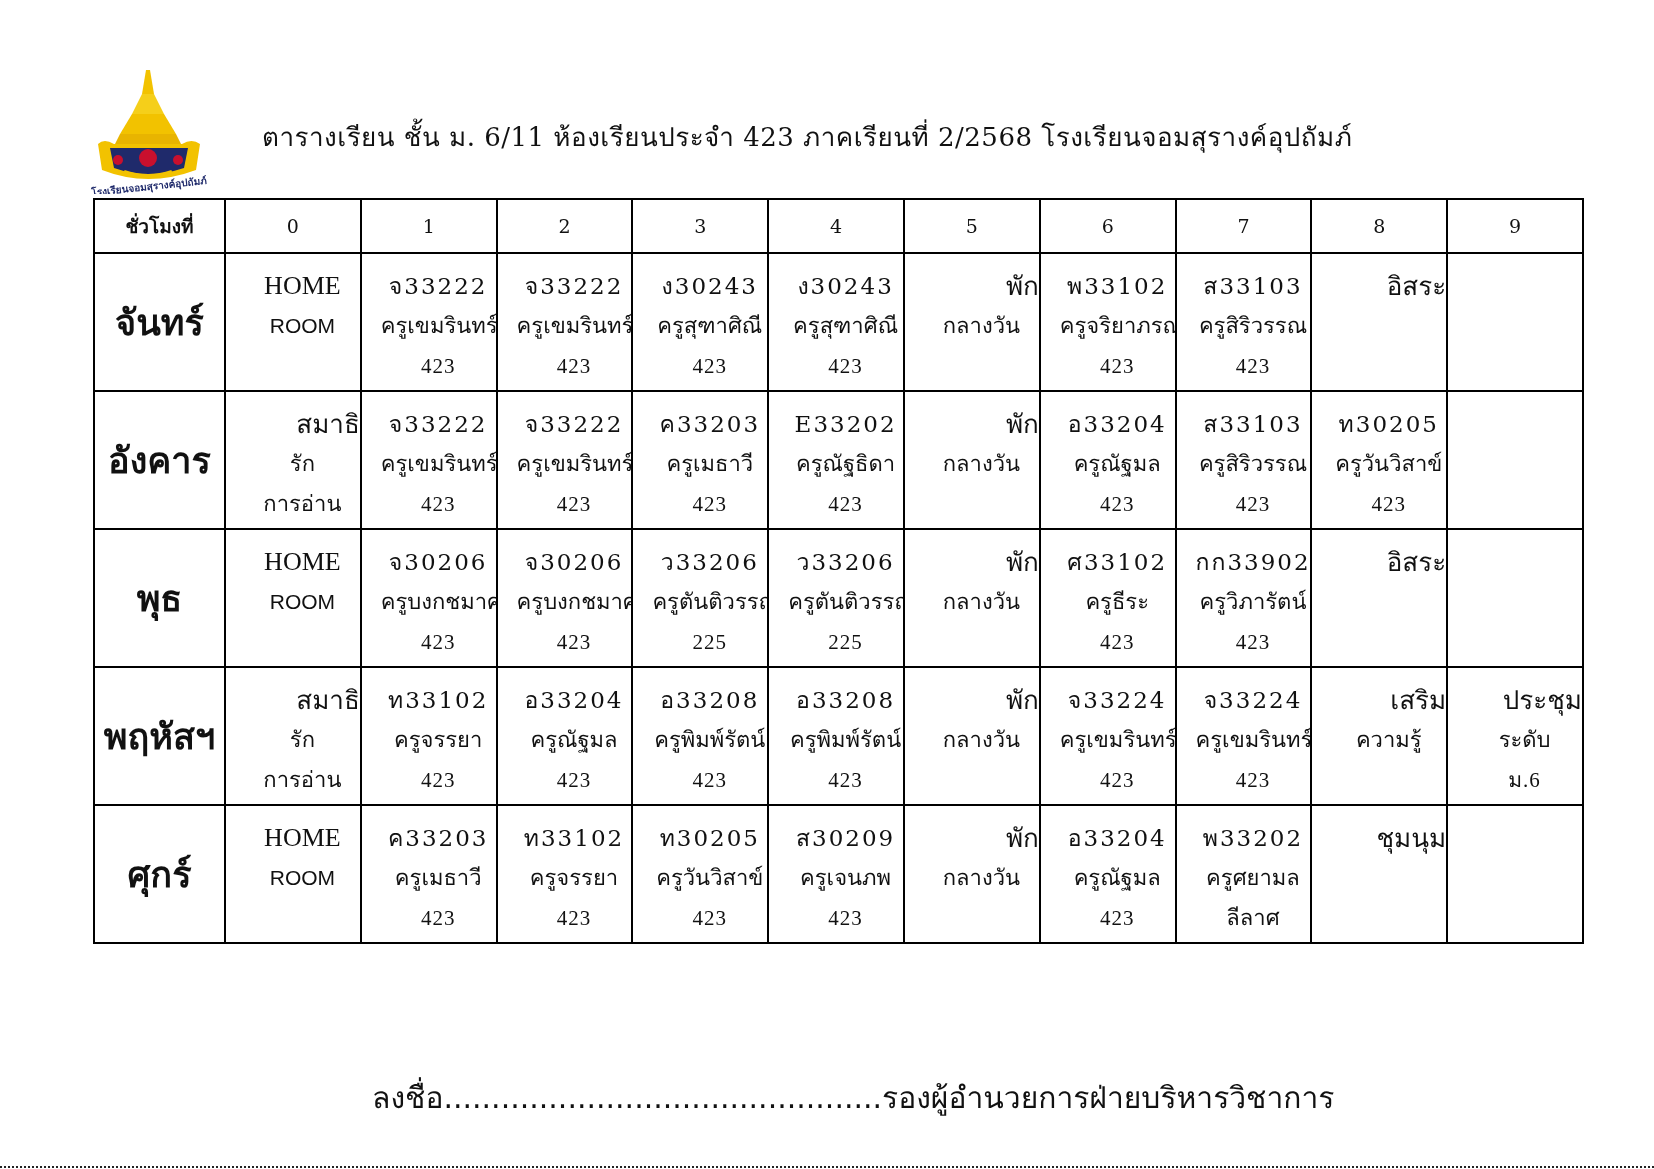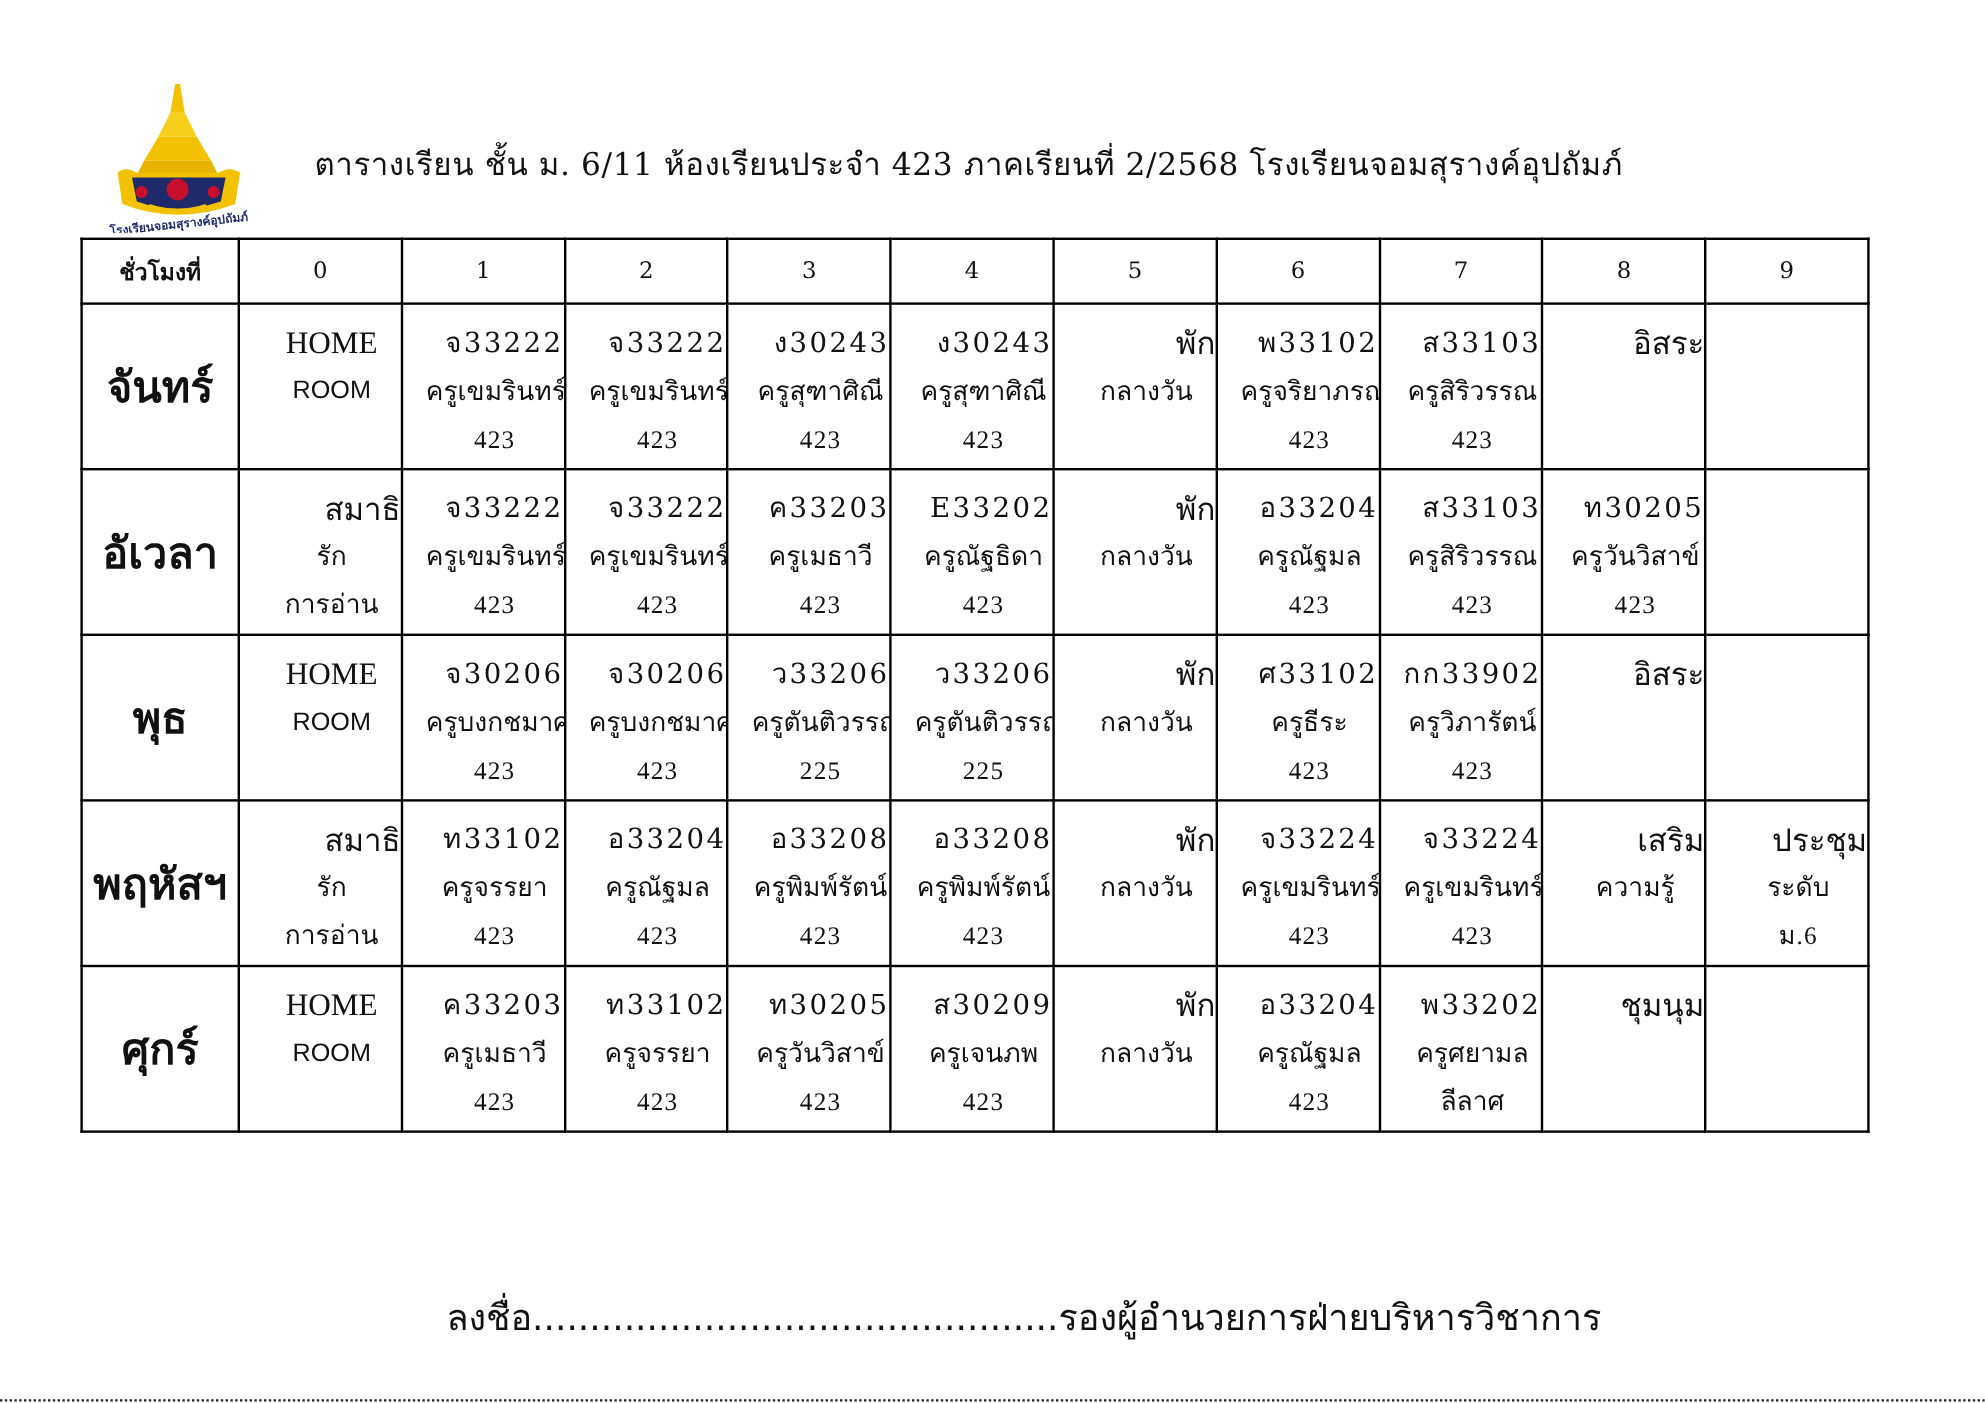--- a/index.html
+++ b/index.html
@@ -8,21 +8,21 @@
     font-family: "DejaVu Serif", "Liberation Serif", serif; color: #111;
   }
   .logo {
     position: absolute; left: 84px; top: 66px; width: 130px; height: 128px;
   }
   .title {
     position: absolute; left: 262px; top: 116px; width: 1200px;
     font-size: 26px; letter-spacing: 0.5px; white-space: nowrap;
   }
   table.tt {
-    position: absolute; left: 67px; top: 198px;
+    position: absolute; left: 93px; top: 198px;
     border-collapse: collapse; table-layout: fixed;
     width: 1489px;
   }
   table.tt td {
     border: 2px solid #000; text-align: center; vertical-align: middle;
     padding: 0; overflow: hidden; white-space: nowrap;
   }
   col.c-head { width: 131px; }
   col.c-slot { width: 135.8px; }
   tr.r-hour td { height: 52px; font-size: 19px; }
@@ -33,21 +33,21 @@
     font-weight: bold; font-size: 36px; margin-left: 13px;
   }
   td.headlbl {
     font-family: "DejaVu Sans", "Liberation Sans", sans-serif; font-weight: bold; font-size: 20px;
   }
   .cell-lines { padding-top: 12px; padding-left: 19px; }
   .ln {
     display: block; height: 40px; line-height: 40px;
     font-family: "Liberation Sans", "DejaVu Sans", sans-serif; font-size: 22px;
   }
-  .ln.code { font-family: "DejaVu Serif", serif; font-size: 23px; letter-spacing: 2px; text-align: right; }
+  .ln.code { font-family: "DejaVu Serif", serif; font-size: 23px; letter-spacing: 2px; }
   .ln.big { font-size: 26px; text-align: right; }
   .ln.en1 { font-family: "Liberation Serif", serif; font-size: 26px; }
   .ln.en2 { font-family: Liberation Sans, sans-serif; font-size: 21px; }
   .ln.room { font-family: Liberation Serif, serif; font-size: 21px; letter-spacing: 1px; }
   .sig {
     position: absolute; left: 372px; top: 1074px; width: 1000px;
     font-family: "DejaVu Sans", "Liberation Sans", sans-serif; font-size: 30px; white-space: nowrap;
   }
   .bottom-rule {
     position: absolute; left: 0; top: 1166px; width: 1654px; height: 2px;
@@ -173,21 +173,21 @@
         </td>
         <td>
           <div class="cell-lines">
             <span class="ln big"></span>
             <span class="ln"></span>
             <span class="ln"></span>
           </div>
         </td>
       </tr>
       <tr class="r-day">
-        <td class="dayname">อัเวลา</td>
+        <td class="dayname">อังคาร</td>
         <td>
           <div class="cell-lines">
             <span class="ln big">สมาธิ</span>
             <span class="ln">รัก</span>
             <span class="ln">การอ่าน</span>
           </div>
         </td>
         <td>
           <div class="cell-lines">
             <span class="ln code">จ33222</span>

